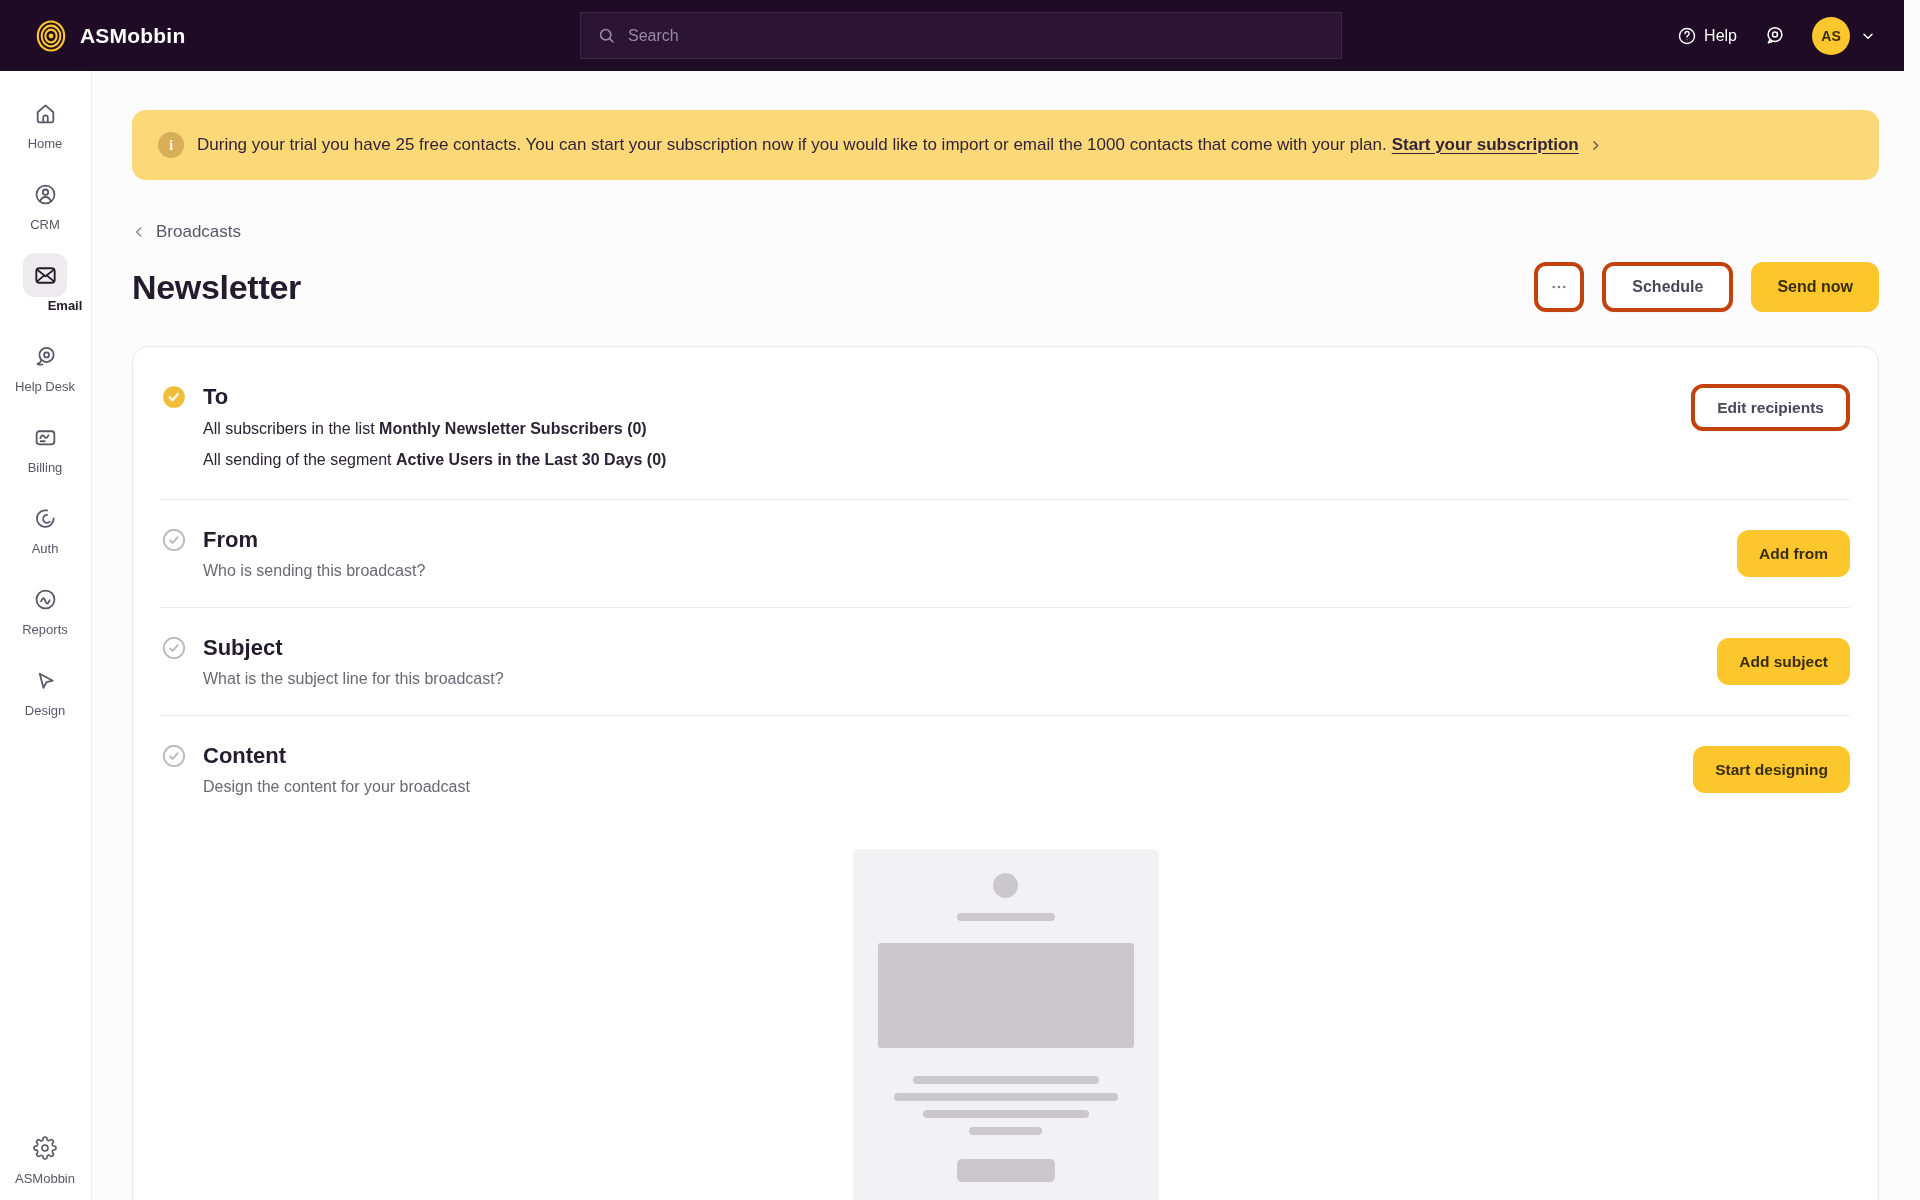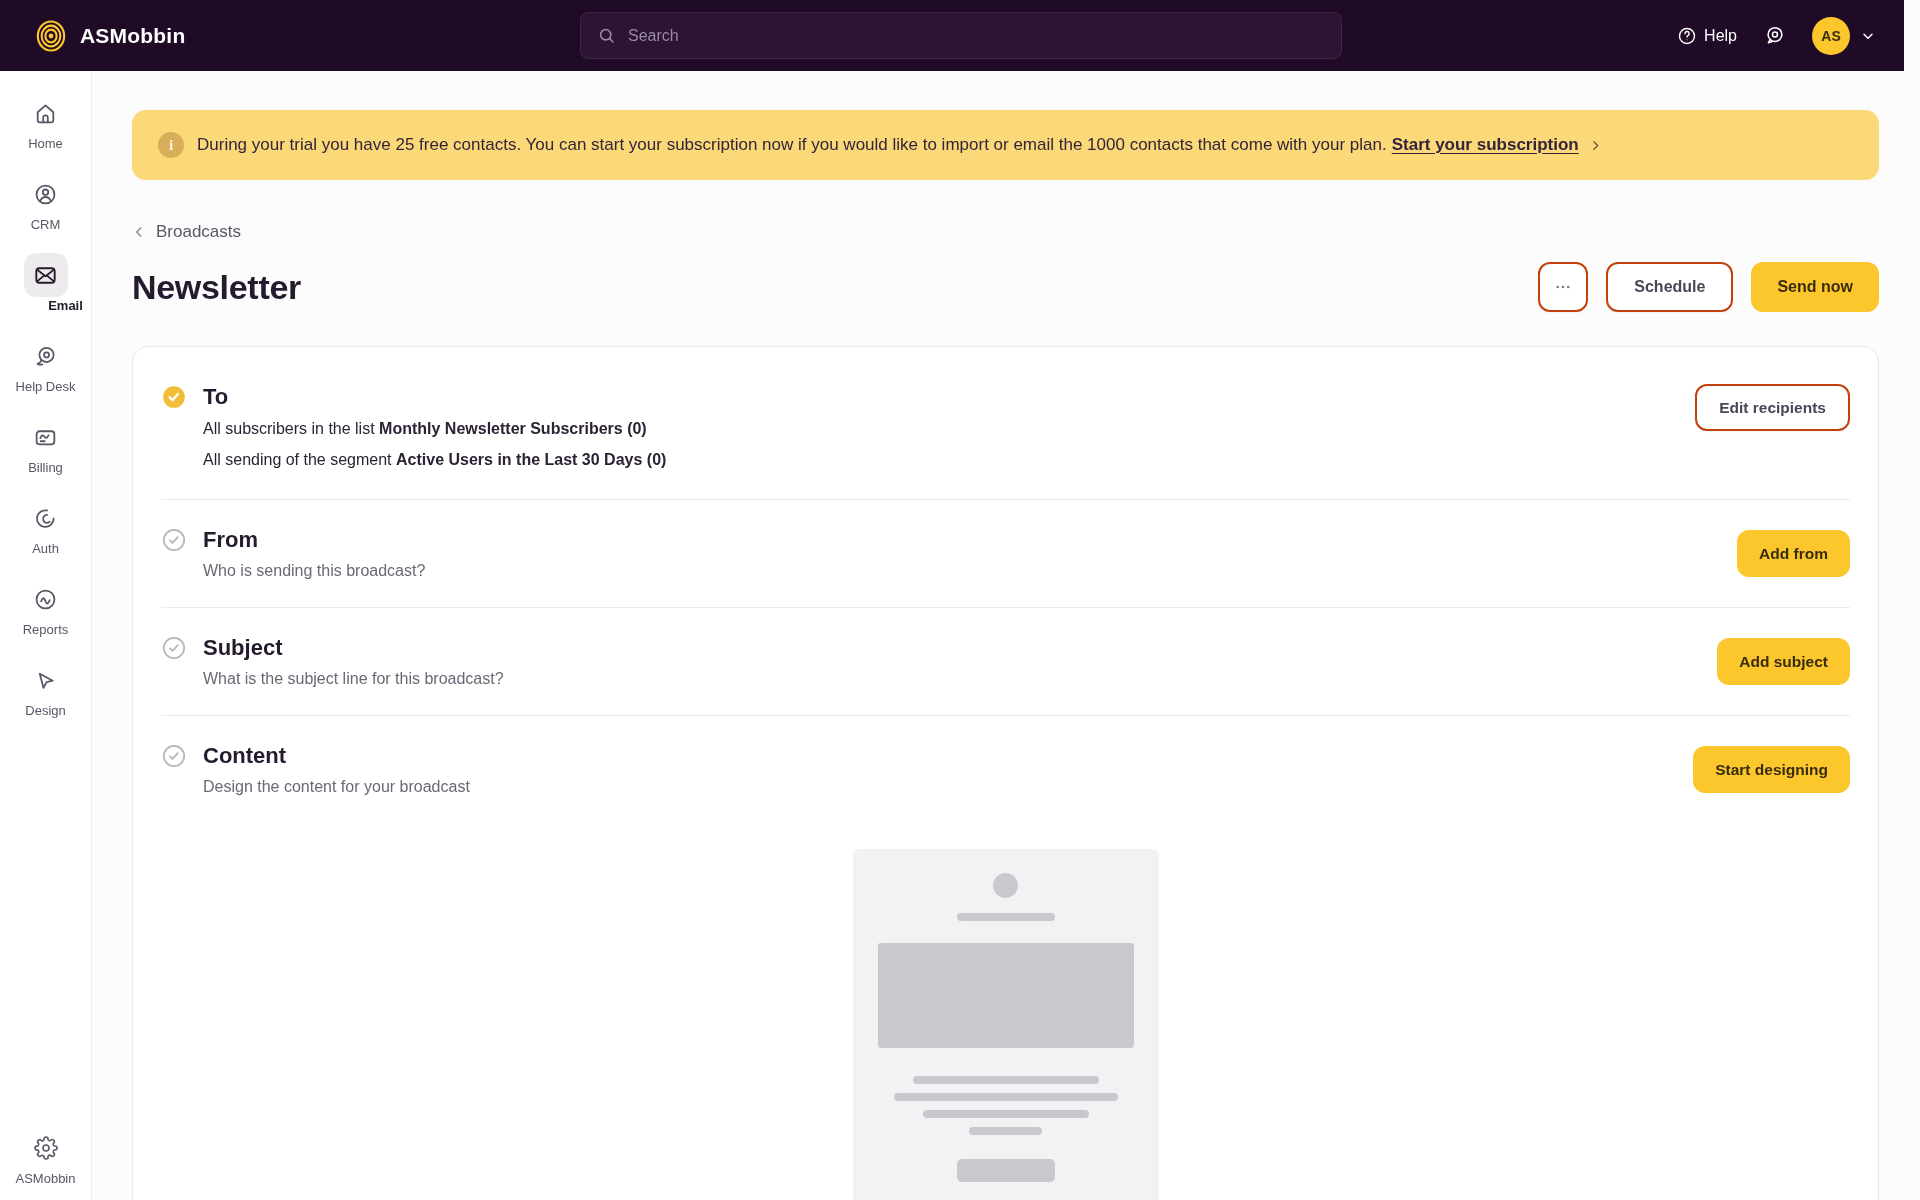--- a/index.html
+++ b/index.html
@@ -21,21 +21,21 @@
     padding: 0 28px 0 34px;
     z-index: 30;
   }
   .nav-left { display: flex; align-items: center; gap: 12px; }
   .brand { color: #ffffff; font-size: 21px; font-weight: 700; letter-spacing: 0.2px; }
   .nav-search {
     position: absolute; left: 580px; top: 12px;
     width: 762px; height: 47px;
     background: #2b1532;
     border: 1px solid #3f2449;
-    border-radius: 8px;
+    border-radius: 0;
     display: flex; align-items: center; gap: 10px;
     padding: 0 16px;
   }
   .nav-search input {
     flex: 1; background: transparent; border: none; outline: none;
     color: #e9e2ee; font-size: 16px; font-family: inherit;
   }
   .nav-search input::placeholder { color: #9b87a6; }
   .nav-right { margin-left: auto; display: flex; align-items: center; gap: 26px; }
   .nav-help { display: flex; align-items: center; gap: 7px; color: #ffffff; font-size: 16px; cursor: pointer; }
@@ -45,21 +45,21 @@
     width: 38px; height: 38px; border-radius: 50%;
     background: #fbc72d; color: #3a2c0e;
     font-size: 14px; font-weight: 700;
     display: flex; align-items: center; justify-content: center;
   }
 
   
   .sidebar {
     position: absolute; top: 71px; left: 0; bottom: 0; width: 92px;
     background: #ffffff; border-right: 1px solid #ecebee;
-    display: flex; flex-direction: column; align-items: center;
+    display: flex; flex-direction: column; align-items: flex-end;
     padding-top: 20px; z-index: 20;
   }
   .side-item {
     width: 92px; height: 81px;
     display: flex; flex-direction: column; align-items: center;
     cursor: pointer; user-select: none;
   }
   .side-icon-box {
     width: 44px; height: 44px; border-radius: 12px;
     display: flex; align-items: center; justify-content: center;
@@ -106,21 +106,21 @@
     margin-top: 20px;
     display: flex; align-items: center; justify-content: space-between;
   }
   .page-title { margin: 0; font-size: 34px; font-weight: 700; color: #251b2f; letter-spacing: -0.3px; }
   .title-actions { display: flex; align-items: center; gap: 18px; }
   .btn {
     font-family: inherit; font-size: 16px; font-weight: 600;
     border-radius: 12px; height: 50px; cursor: pointer;
   }
   .btn-ghost {
-    background: #ffffff; border: 2px solid #c2410c; color: #4c4556;
+    background: #ffffff; border: 4px solid #c2410c; color: #4c4556;
     box-shadow: 0 1px 2px rgba(25, 12, 33, 0.05);
   }
   .btn-more { width: 50px; display: flex; align-items: center; justify-content: center; }
   .btn-pad { padding: 0 26px; }
   .btn-yellow { background: #fbc72d; border: none; color: #3a2c0e; }
 
   
   .card {
     margin-top: 34px;
     background: #ffffff;

